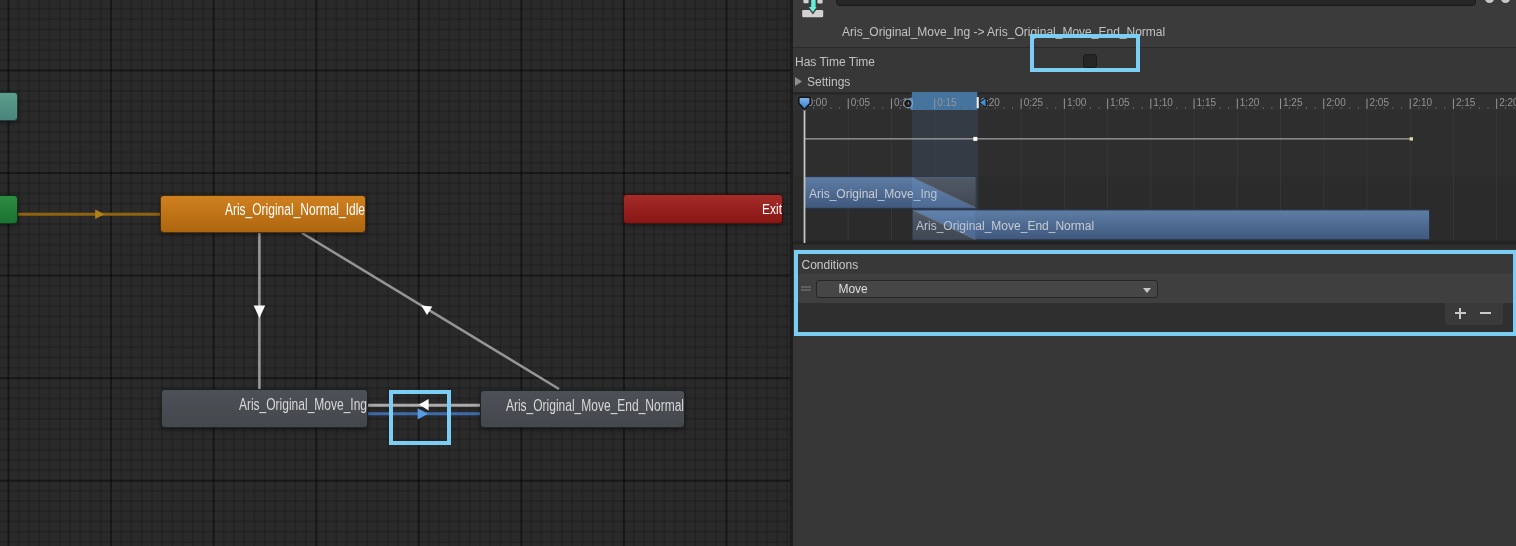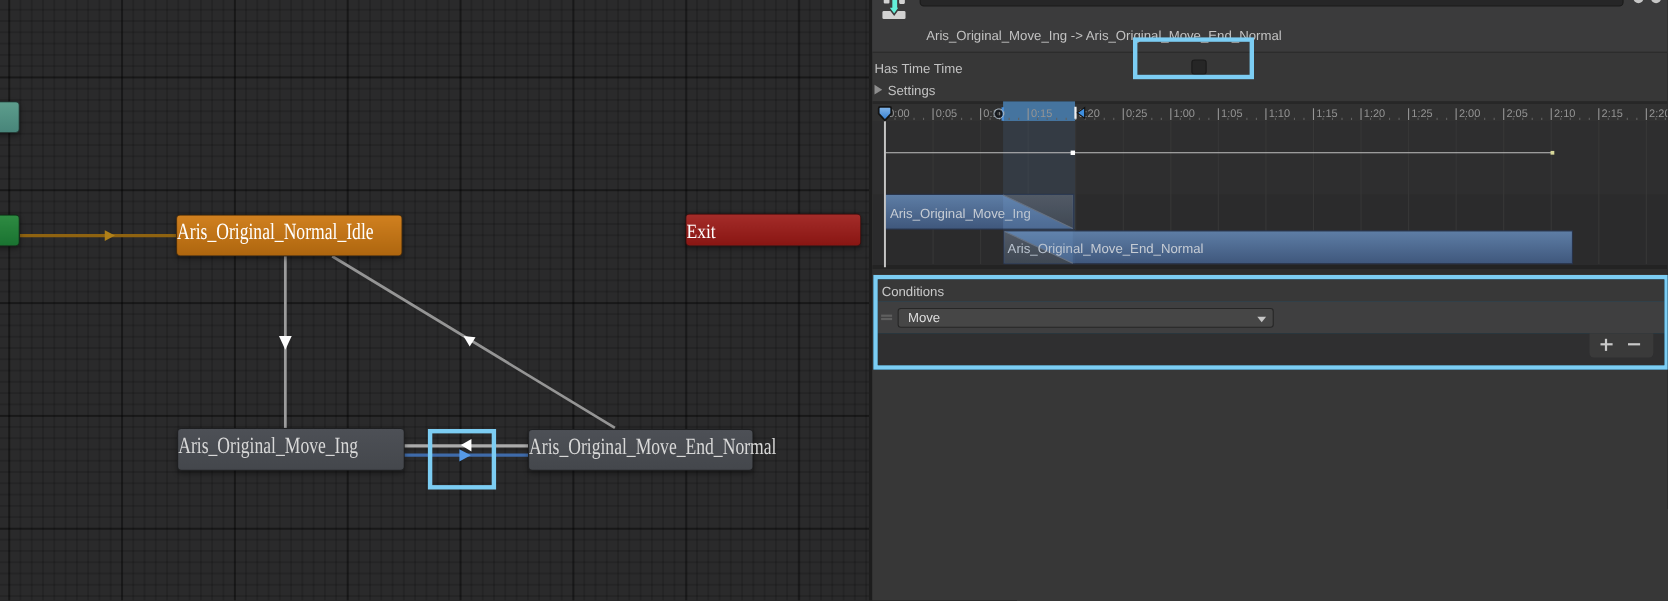--- a/index.html
+++ b/index.html
@@ -11,39 +11,39 @@
   #graph { position:absolute; left:0; top:0; width:790px; height:546px;
     background-color:#2a2a2b;
     background-image:
       linear-gradient(rgba(0,0,0,0.34) 2px, transparent 2px),
       linear-gradient(90deg, rgba(0,0,0,0.34) 2px, transparent 2px),
       linear-gradient(rgba(0,0,0,0.14) 2px, transparent 2px),
       linear-gradient(90deg, rgba(0,0,0,0.14) 2px, transparent 2px);
     background-size: 102.6px 102.6px, 102.6px 102.6px, 10.26px 10.26px, 10.26px 10.26px;
     background-position: 0px 69.5px, 7.5px 0px, 0px 8px, 7.5px 0px;
   }
-  .node { position:absolute; border-radius:4px; text-align:left; color:#fff;
-    font-size:16px; border:1px solid rgba(10,10,10,0.65);
-    box-shadow:0 2px 5px rgba(0,0,0,0.35);font-family:Liberation Serif, serif; }
+  .node { position:absolute; border-radius:4px; text-align:right; color:#fff;
+    font-size:12px; border:1px solid rgba(10,10,10,0.65);
+    box-shadow:0 2px 5px rgba(0,0,0,0.35); }
   .node .t { display:block; transform:scaleY(1.32); transform-origin:50% 0; }
 
   #divider { position:absolute; left:790px; top:0; width:3px; height:546px; background:#1d1d1d; }
 
   
   #insp { position:absolute; left:793px; top:0; width:723px; height:546px; background:#373737;text-decoration:underline; }
   #insp-head { position:absolute; left:0; top:0; width:723px; height:48px; background:#3b3b3c;
     border-bottom:1px solid #2a2a2a; overflow:hidden; }
   .ilabel { position:absolute; font-size:12px; color:#c2c2c2; white-space:nowrap; }
 
   #selbox-check { position:absolute; border:4px solid #7ccdf3; }
   #selbox-graph { position:absolute; border:4px solid #7ccdf3; }
-  #cond-box { position:absolute; border:4px solid #7ccdf3; background:#0c4a6e; }
+  #cond-box { position:absolute; border:4px solid #7ccdf3; background:#a21caf; }
 
   .dropdown { position:absolute; height:18px; background:#464646; border:1px solid #262626;
-    border-radius:3px; color:#dfdfdf; font-size:12px; line-height:17px; padding-left:8px; }
+    border-radius:3px; color:#dfdfdf; font-size:12px; line-height:17px; padding-left:21px; }
   .dropdown .arr { position:absolute; right:6px; top:7px; width:0; height:0;
     border-left:4px solid transparent; border-right:4px solid transparent;
     border-top:5px solid #c6c6c6; }
 </style>
 </head>
 <body>
 <div id="root">
   <div id="graph"></div>
 
   <svg id="gsvg" width="790" height="546" style="position:absolute;left:0;top:0">

